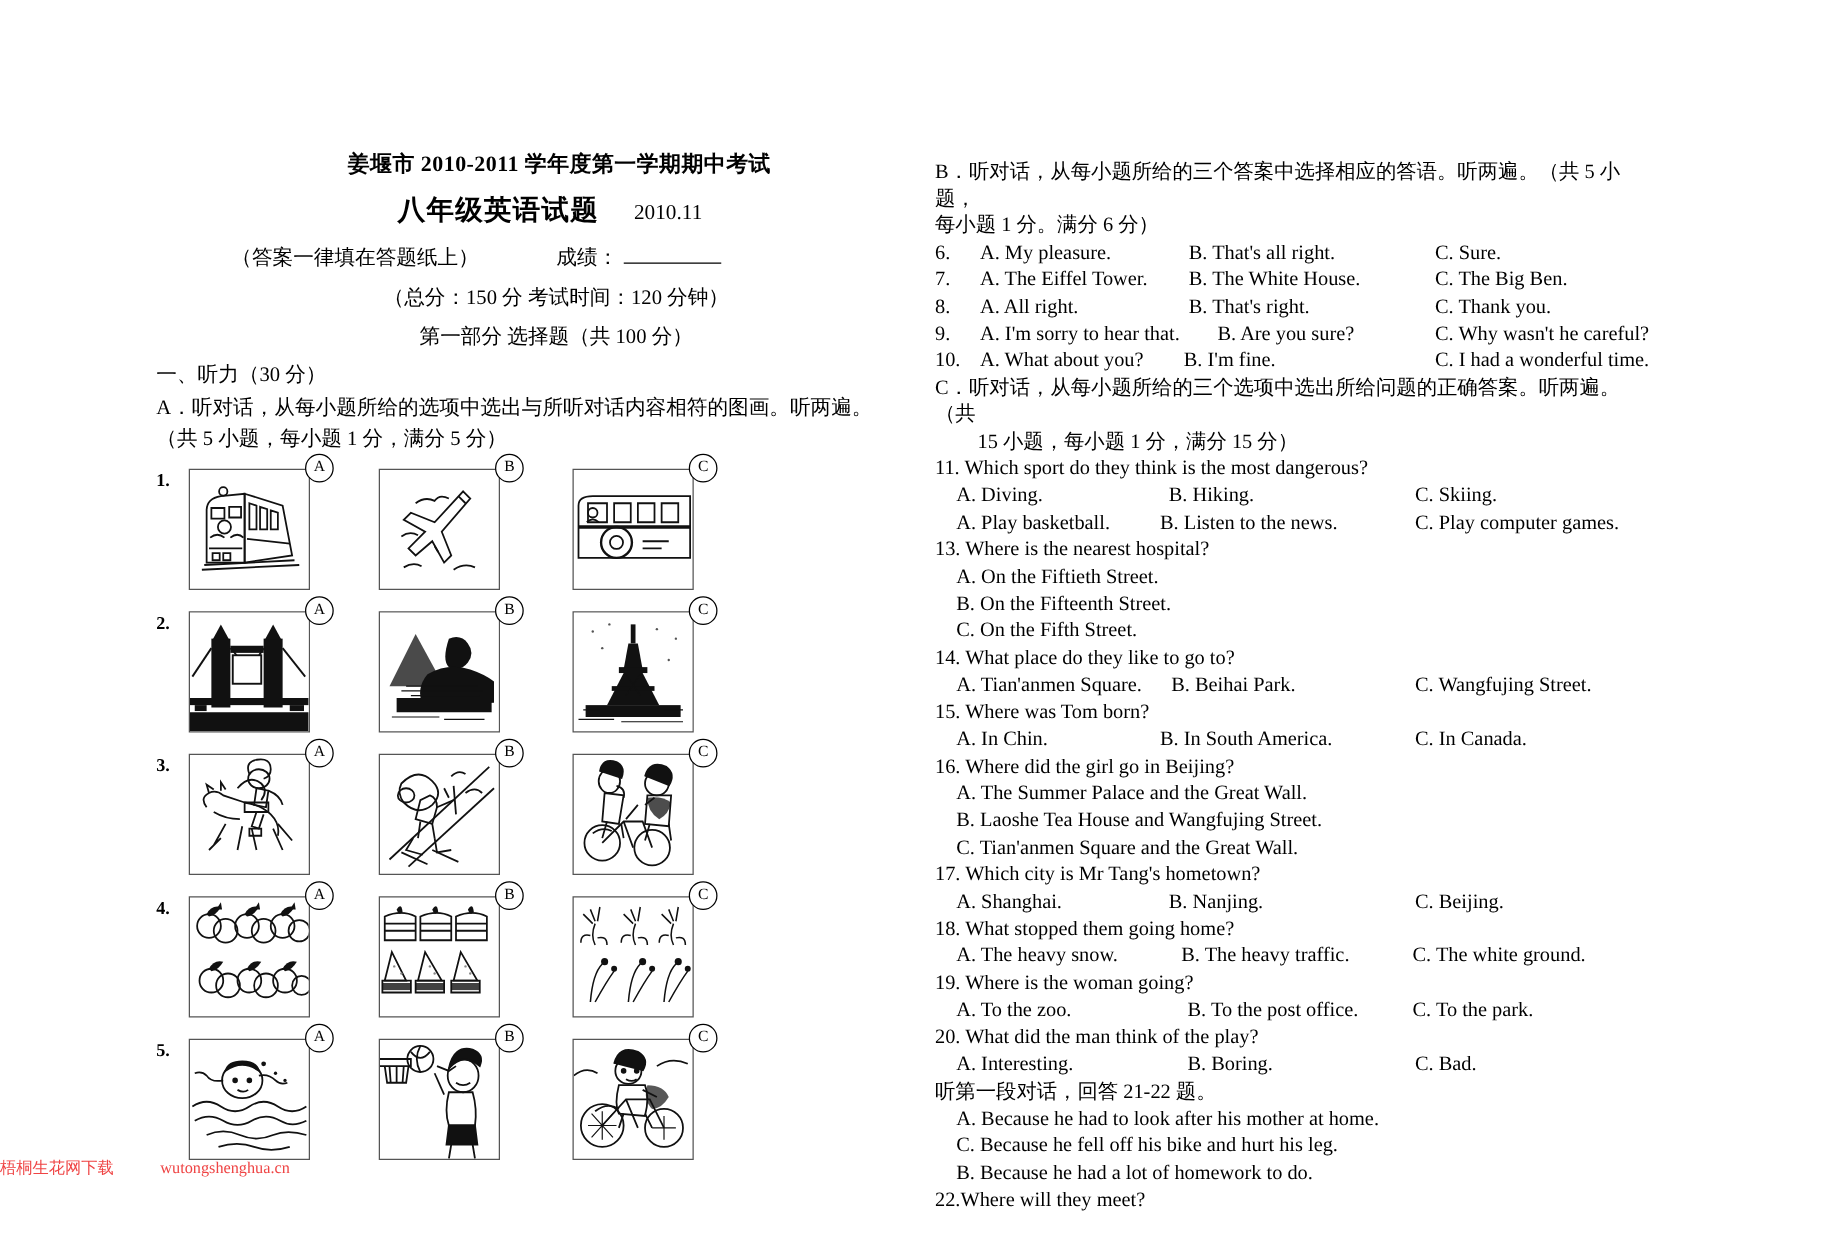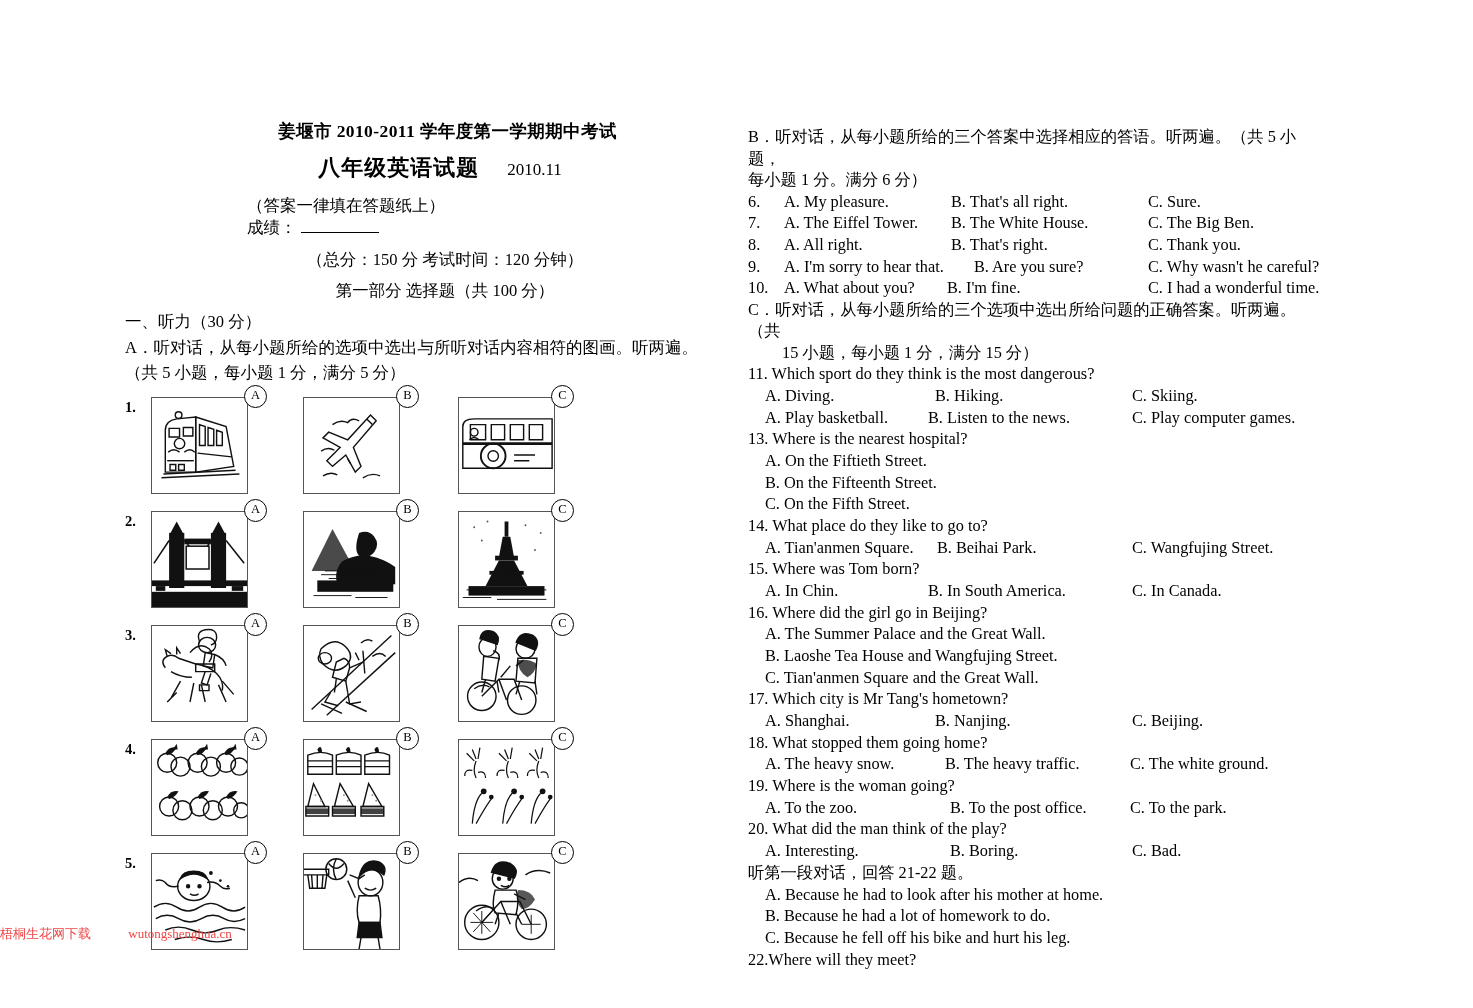--- a/index.html
+++ b/index.html
@@ -59,25 +59,24 @@
     letter-spacing: 1px;
   }
   .hdr-date {
     font-size: 17px;
     margin-left: 28px;
     font-family: "Liberation Serif", serif;
   }
   .hdr-sub-row {
     display: flex;
     align-items: baseline;
-    justify-content: flex-end;
+    justify-content: flex-start;
     padding-left: 60px;
     margin-top: 12px;
     font-size: 16.5px;
-    flex-direction: column;
   }
   .hdr-score {
     margin-left: 62px;
     display: inline-flex;
     align-items: baseline;
   }
   .score-blank {
     display: inline-block;
     width: 78px;
     border-bottom: 1.6px solid #000;
@@ -742,22 +741,22 @@
     <div class="q-line">20. What did the man think of the play?</div>
     <div class="q-opts">
       <span class="oa" style="width:185px">A. Interesting.</span>
       <span class="ob" style="width:182px">B. Boring.</span>
       <span class="oc">C. Bad.</span>
     </div>
 
     <div class="cn-line">听第一段对话，回答 21-22 题。</div>
 
     <div class="q-stack">A. Because he had to look after his mother at home.</div>
+    <div class="q-stack">C. Because he fell off his bike and hurt his leg.</div>
     <div class="q-stack">B. Because he had a lot of homework to do.</div>
-    <div class="q-stack">C. Because he fell off his bike and hurt his leg.</div>
 
     <div class="q-line">22.Where will they meet?</div>
 
   </div>
 
   <div class="footer">
     <span>梧桐生花网下载</span>
     <span class="url">wutongshenghua.cn</span>
   </div>
 

